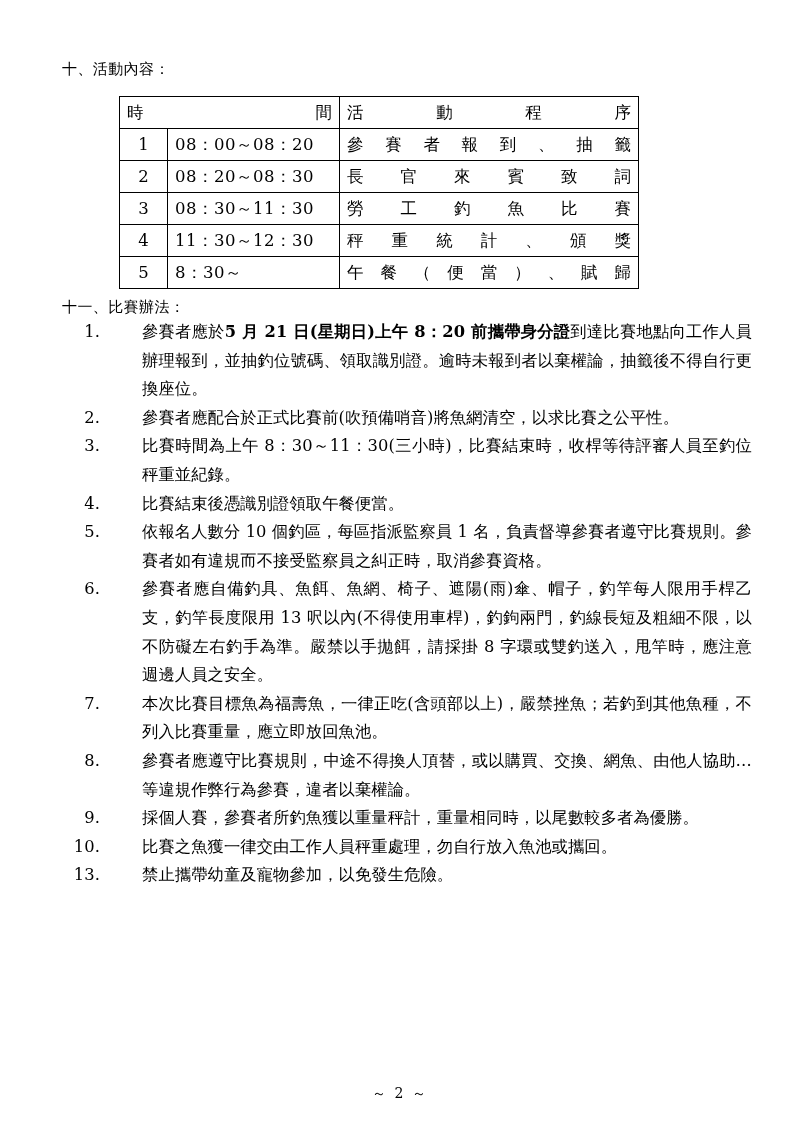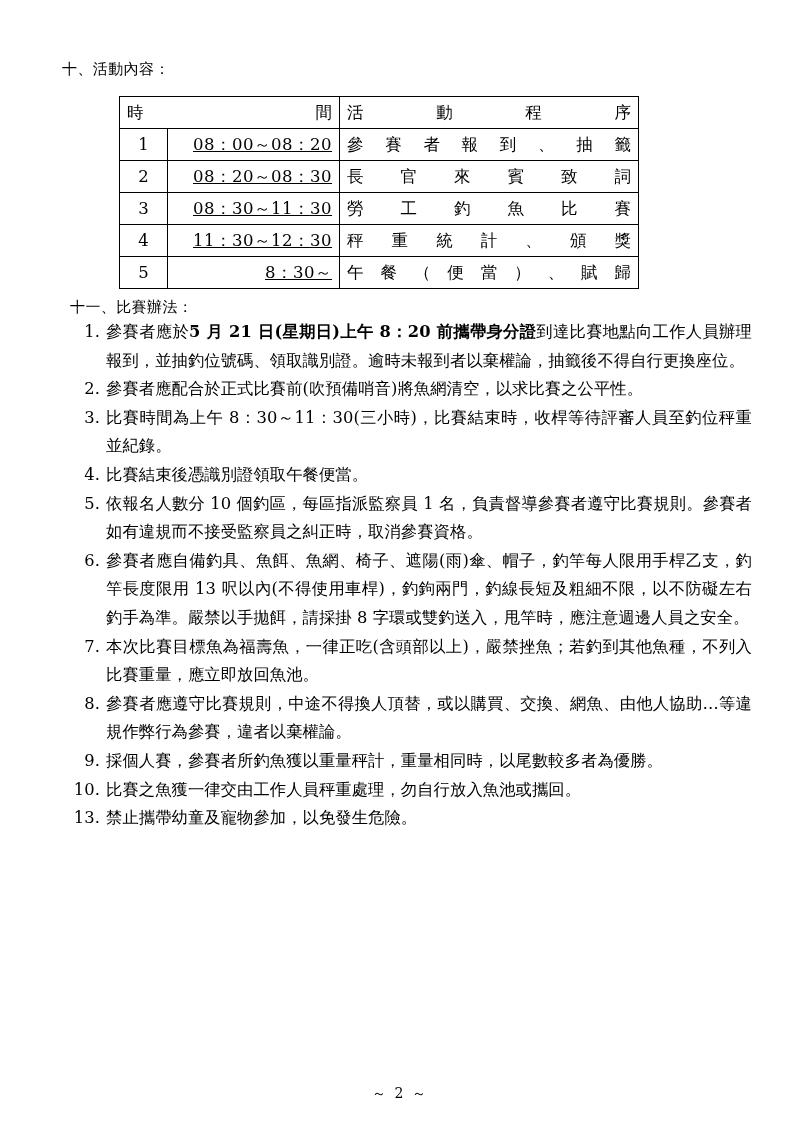--- a/index.html
+++ b/index.html
@@ -25,21 +25,21 @@
   .section-heading {
     position: absolute;
     left: 62px;
     font-size: 15px;
     line-height: 1;
     letter-spacing: 0.4px;
     white-space: nowrap;
     font-weight: 500;
   }
   #heading-activity { top: 62px; }
-  #heading-rules { top: 300px; margin-left: 8px; }
+  #heading-rules { top: 300px; }
 
   
   .schedule-table-wrap {
     position: absolute;
     left: 119px;
     top: 96px;
     width: 519px;
   }
   table.schedule {
     border-collapse: collapse;
@@ -62,24 +62,23 @@
     border-bottom: 1.1px solid #000;
   }
   table.schedule tr.last-row td {
     border-bottom: none;
   }
   table.schedule td.col-no {
     text-align: center;
     font-family: "DejaVu Serif", "Liberation Serif", serif;
   }
   table.schedule td.col-time {
-    text-align: right;
+    text-align: left;
     letter-spacing: 0.5px;
     white-space: nowrap;
-    text-decoration: underline;
   }
   
   td.header-time {
     padding: 0 9px 0 9px;
   }
   .hdr-split {
     display: flex;
     justify-content: space-between;
     align-items: center;
   }
@@ -119,21 +118,21 @@
     line-height: 28.6px;
     font-family: "DejaVu Serif", "Liberation Serif", serif;
   }
   .rule-item > .body {
     display: block;
   }
   .rule-item b {
     font-weight: 700;
   }
   
-  .rule-item .body { text-align: justify; }
+  .rule-item .body { text-align: justify; margin-left: 36px; }
 
   
   .footer {
     position: absolute;
     left: 0;
     right: 0;
     top: 1085px;
     text-align: center;
     font-size: 14px;
     letter-spacing: 2px;

